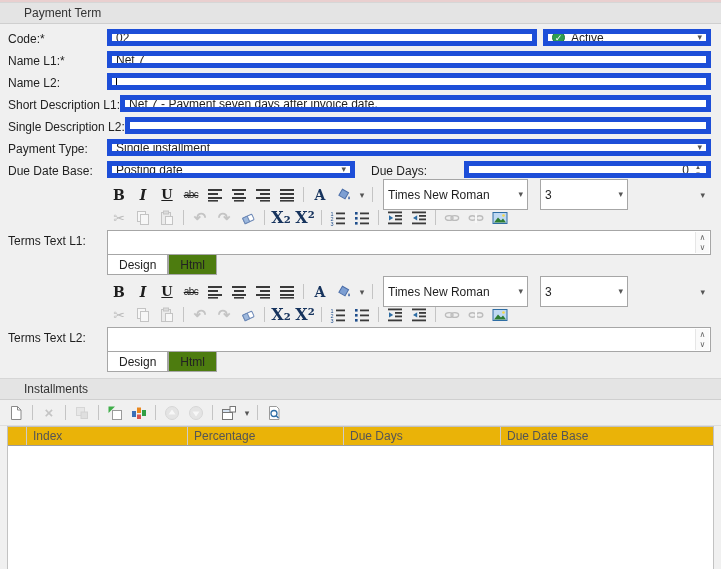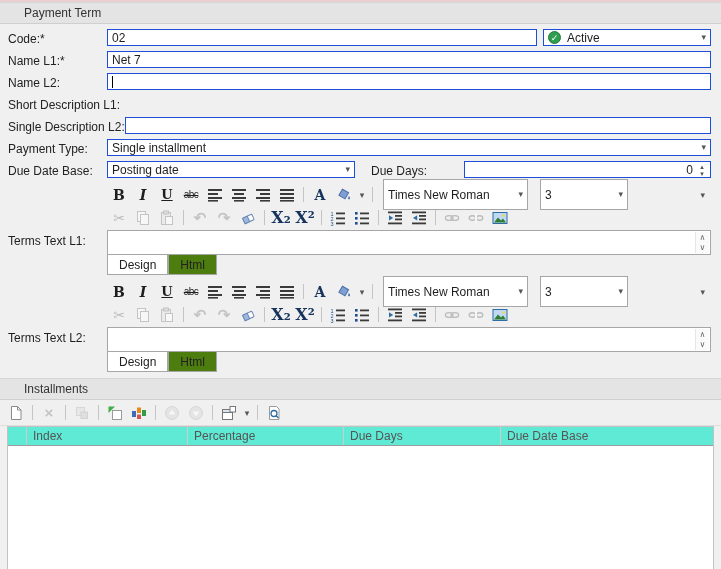--- a/index.html
+++ b/index.html
@@ -4,21 +4,21 @@
 <style>
   html,body{margin:0;padding:0}
   body{width:721px;height:569px;background:#f0f0f0;font-family:"Liberation Sans",sans-serif;
        font-size:12px;color:#1e1e1e;position:relative;overflow:hidden}
   .top-accent{height:2px;background:#e9cfcf}
   .sec-hdr{height:20px;background:#e4e4e4;border-top:1px solid #d6d6d6;border-bottom:1px solid #cfcfcf;
            display:flex;align-items:center;padding-left:24px;color:#333}
   .form{padding:5px 10px 0 8px}
   .frow{display:flex;align-items:flex-end;margin-bottom:5px;height:17px}
   .flabel{flex:0 0 99px;color:#222;white-space:nowrap}
-  .tfield{flex:1;height:17px;background:#fff;border:1px solid #1d4ed8;display:flex;align-items:center;
+  .tfield{flex:1;height:17px;background:#fff;border:5px solid #1d4ed8;display:flex;align-items:center;
           padding:0 4px;box-sizing:border-box;overflow:hidden;white-space:nowrap}
   .dd{margin-left:auto;color:#555;font-size:9px;line-height:1}
   .status{flex:0 0 168px;margin-left:6px}
   .badge{width:13px;height:13px;border-radius:50%;background:#2f9e4f;color:#fff;font-size:9px;
          line-height:13px;text-align:center;flex:0 0 13px;margin-right:6px;border:1px solid #247a3c;box-sizing:border-box}
   .caret{display:inline-block;width:1px;height:12px;background:#000}
   .ddb-combo{flex:0 0 248px}
   .mini-label{margin-left:16px;white-space:nowrap}
   .spin{flex:0 0 247px;margin-left:auto;position:relative;padding-right:17px}
   .spin .txt{margin-left:auto}
@@ -55,21 +55,21 @@
   .tabs{display:flex}
   .tab{height:19px;padding:0 11px;display:flex;align-items:center;background:#4d7c0f;
        border:1px solid #a6a6a6;border-top:none;color:#222}
   .tab.active{background:#fff}
   
   .inst-hdr{margin-top:6px}
   .inst-tbar{display:flex;align-items:center;height:25px;padding-left:4px;background:#f0f0f0;
              border-bottom:1px solid #dedede}
   .grid{margin:0 7px;border:1px solid #c2c2c2;border-bottom:none;background:#fff;height:147px;
         display:flex;flex-direction:column;box-sizing:border-box}
-  .ghead{display:flex;height:18px;background:#5eead4;border-bottom:1px solid #9c9c9c;color:#555;flex:0 0 18px}
+  .ghead{display:flex;height:18px;background:#eab308;border-bottom:1px solid #9c9c9c;color:#555;flex:0 0 18px}
   .gcell{box-sizing:border-box;padding:2px 0 0 6px;border-right:1px solid #cccccc;overflow:hidden;white-space:nowrap}
   .c0{flex:0 0 19px;padding-left:0}
   .c1{flex:0 0 161px}
   .c2{flex:0 0 156px}
   .c3{flex:0 0 157px}
   .c4{flex:1;border-right:none}
   .gbody{flex:1;background:#fff}
 </style>
 </head>
 <body>
@@ -255,20 +255,23 @@
   <div class="frow">
     <span class="flabel">Name L2:</span>
     <div class="tfield">
       <span class="caret"></span>
       <span class="txt"></span>
     </div>
   </div>
 
   <div class="frow">
     <span class="flabel">Short Description L1:</span>
+    <div class="tfield">
+      <span class="txt">Net 7 - Payment seven days after invoice date.</span>
+    </div>
   </div>
 
   <div class="frow">
     <span class="flabel">Single Description L2:</span>
     <div class="tfield">
       <span class="txt"></span>
     </div>
   </div>
 
   <div class="frow">

